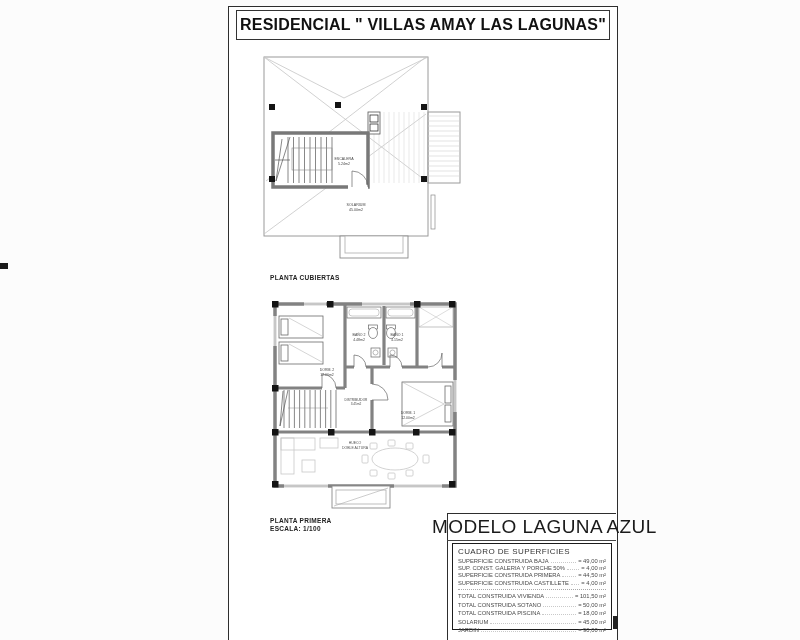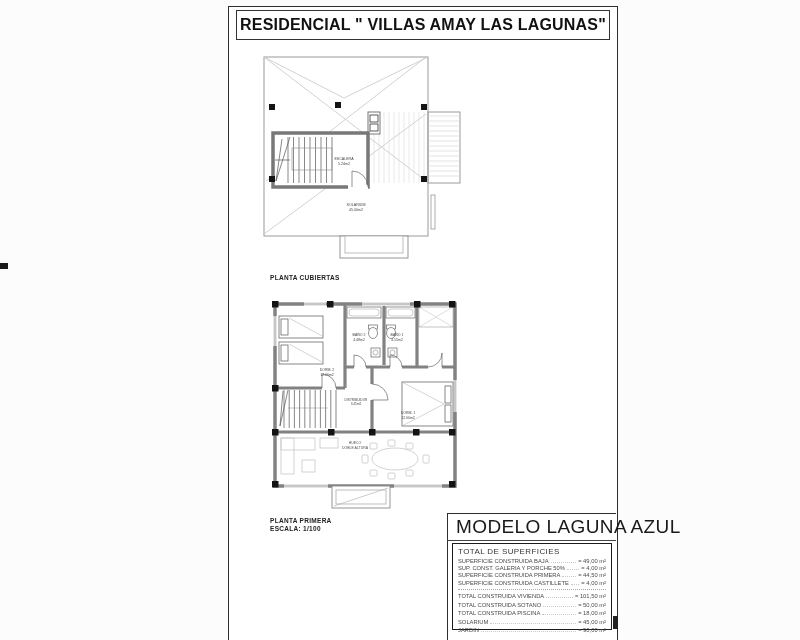--- a/index.html
+++ b/index.html
@@ -8,21 +8,21 @@
   .sheet{position:absolute;left:228px;top:6px;width:388px;height:700px;
          background:#ffffff;border:1.5px solid #2e2e2e;}
   .title-box{position:absolute;left:236px;top:10px;width:372px;height:28px;
              border:1.3px solid #333;display:flex;align-items:center;justify-content:center;}
   .title-box span{font-size:16px;font-weight:bold;letter-spacing:.2px;color:#111;white-space:nowrap;}
   .plan-caption{position:absolute;font-size:6.5px;font-weight:600;color:#222;letter-spacing:.3px;line-height:8px;}
   .cap-roof{left:270px;top:274px;}
   .cap-first{left:270px;top:517px;}
   .vline{position:absolute;background:#2e2e2e;}
   .hline{position:absolute;background:#2e2e2e;}
-  .model-title{position:absolute;left:456px;top:516px;width:156px;font-size:19px;color:#1a1a1a;
+  .model-title{position:absolute;left:432px;top:516px;width:156px;font-size:19px;color:#1a1a1a;
                letter-spacing:.4px;white-space:nowrap;}
   .surfaces{position:absolute;left:452px;top:543px;width:160px;height:87px;border:1.6px solid #1c1c1c;
             background:#fff;box-sizing:border-box;padding:3px 5px 2px 5px;display:flex;flex-direction:column;}
   .surf-head{font-size:8px;color:#333;letter-spacing:.4px;margin-bottom:2px;}
   .srow{display:flex;align-items:baseline;font-size:5.8px;color:#4a4a4a;line-height:7.2px;white-space:nowrap;}
   .g2 .srow{line-height:8.4px;}
   .sleader{flex:1;border-bottom:1px dotted #c9c9c9;margin:0 2px 1.5px 2px;min-width:4px;}
   .svalue{text-align:right;}
   .sep{border-top:1px dotted #a8a8a8;margin:2.5px 0 2px 0;height:0;}
   .tick-left{position:absolute;left:0;top:263px;width:8px;height:6px;background:#1a1a1a;}
@@ -253,21 +253,21 @@
     <div>PLANTA PRIMERA</div>
     <div>ESCALA: 1/100</div>
   </div>
 
   <div class="vline" style="left:447px;top:513px;width:1.3px;height:127px;"></div>
   <div class="hline" style="left:447px;top:513px;width:169px;height:1.3px;"></div>
   <div class="hline" style="left:447px;top:540px;width:169px;height:1px;background:#444;"></div>
   <div class="model-title">MODELO LAGUNA AZUL</div>
 
   <div class="surfaces">
-    <div class="surf-head">TOTAL DE SUPERFICIES</div>
+    <div class="surf-head">CUADRO DE SUPERFICIES</div>
     <div class="g1">
       <div class="srow">
         <span>SUPERFICIE CONSTRUIDA BAJA</span>
         <span class="sleader"></span>
         <span class="svalue">= 49,00 m²</span>
       </div>
       <div class="srow">
         <span>SUP. CONST. GALERIA Y PORCHE 50%</span>
         <span class="sleader"></span>
         <span class="svalue">= 4,00 m²</span>

